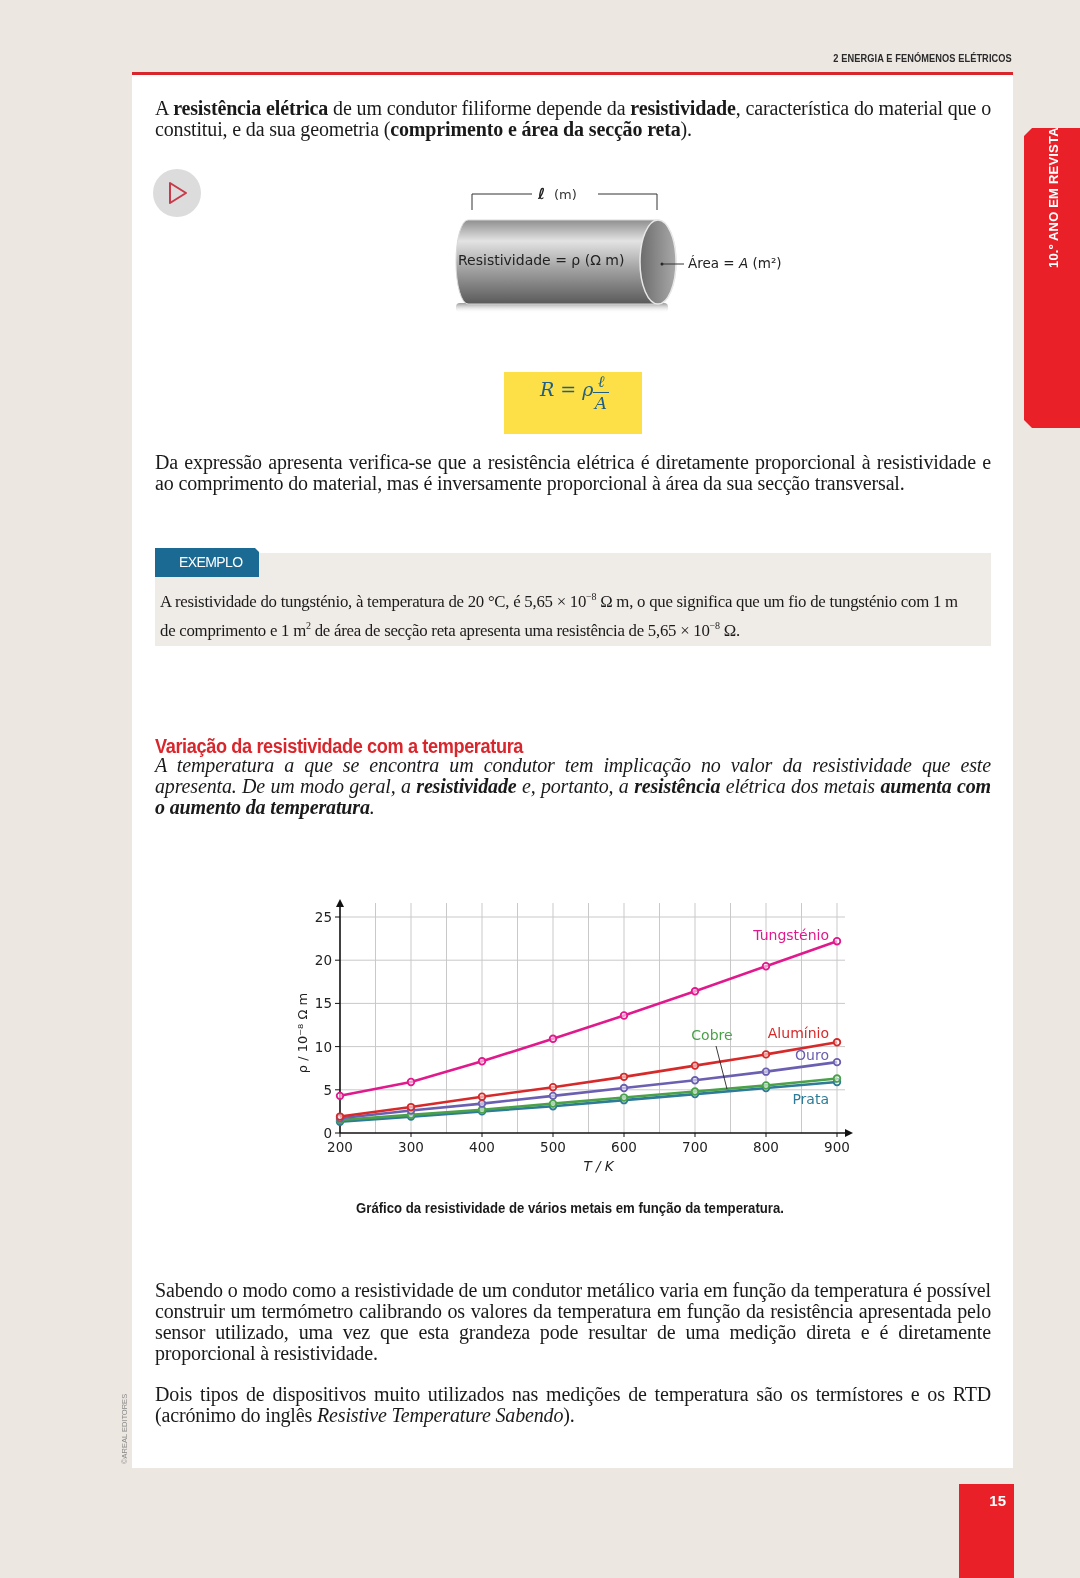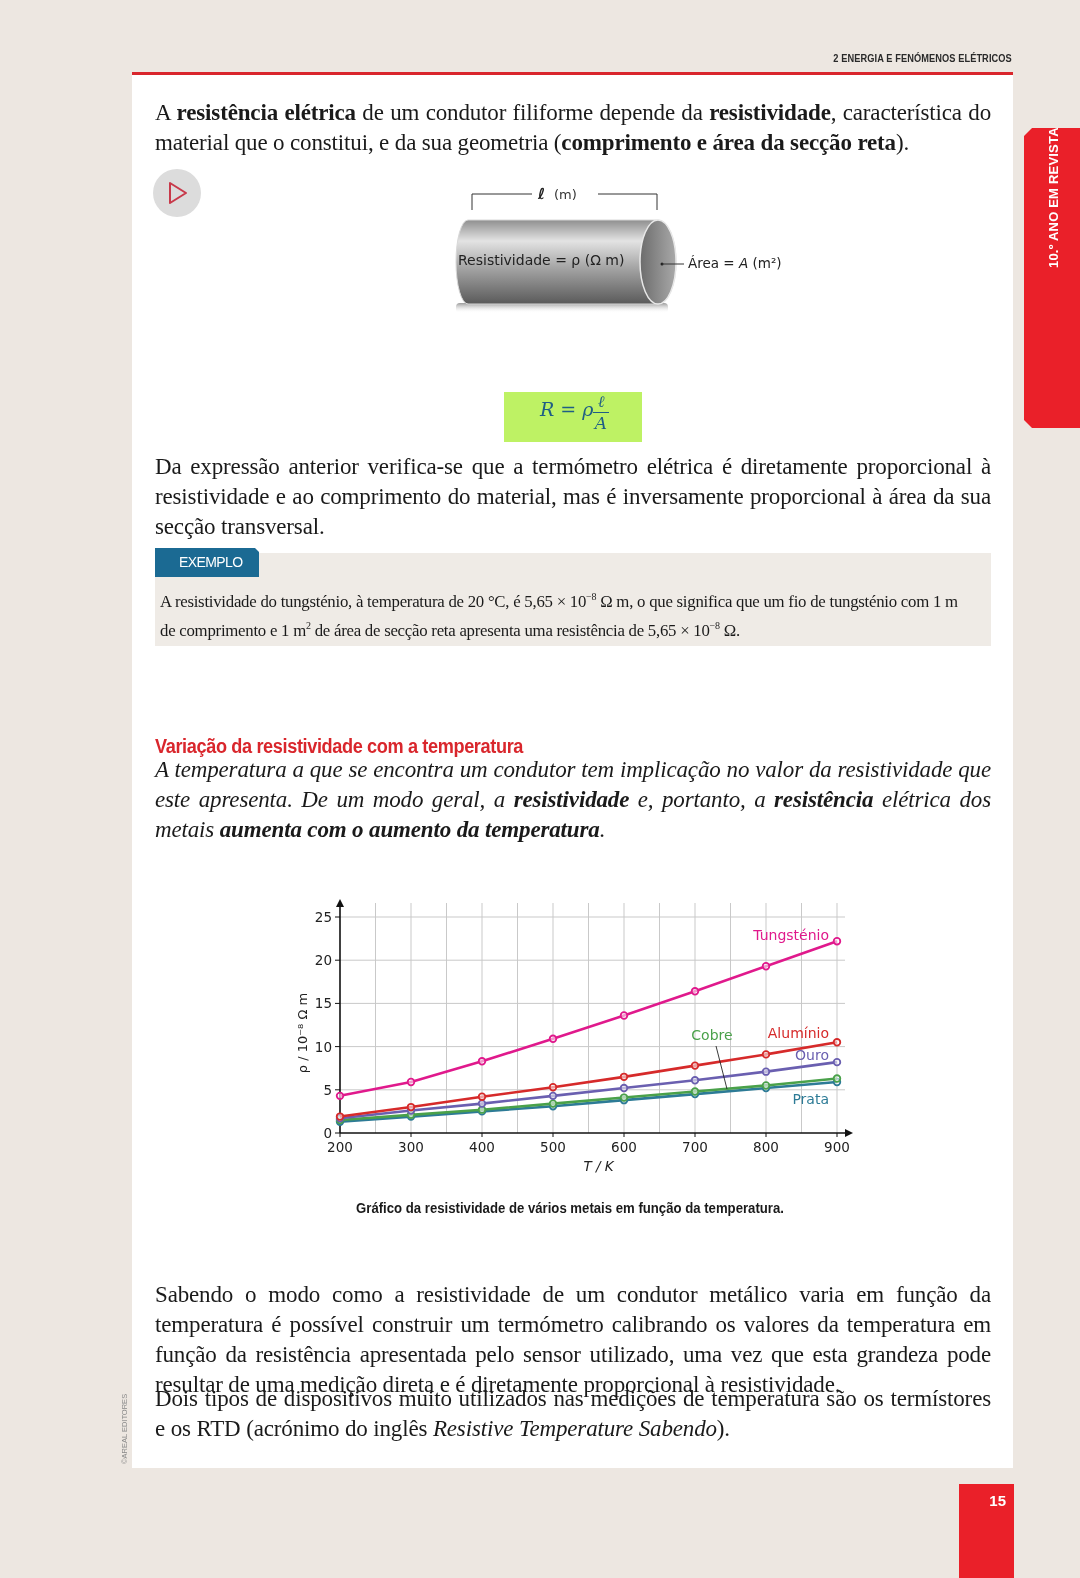--- a/index.html
+++ b/index.html
@@ -51,42 +51,42 @@
     font-weight: bold;
     color: #ffffff;
     font-size: 13px;
     white-space: nowrap;
     letter-spacing: 0.2px;
   }
   .para {
     position: absolute;
     left: 155px;
     width: 836px;
-    font-size: 23px;
-    line-height: 30px;
+    font-size: 20px;
+    line-height: 21px;
     text-align: justify;
     text-align-last: left;
     letter-spacing: -0.15px;
   }
   .para b { font-weight: bold; }
   .play-button {
     position: absolute;
     left: 153px; top: 169px;
     width: 48px; height: 48px;
     border-radius: 50%;
     background: #dcdcdc;
     cursor: pointer;
   }
   .play-button svg { position: absolute; left: 14px; top: 12px; }
   .diagram { position: absolute; left: 440px; top: 180px; width: 360px; height: 145px; }
   .formula-box {
     position: absolute;
-    left: 504px; top: 392px;
-    width: 138px; height: 50px;
-    background: #bef264;
+    left: 504px; top: 372px;
+    width: 138px; height: 62px;
+    background: #fde047;
   }
   .formula {
     position: absolute; left: 36px; top: 6px;
     font-family: "DejaVu Serif", serif;
     font-style: italic;
     color: #1f5e85;
     font-size: 19px;
   }
   .formula .frac { position: absolute; left: 52px; top: -6px; width: 18px; text-align: center; }
   .formula .frac .num { display: block; font-size: 16px; line-height: 20px; }
@@ -224,21 +224,21 @@
   <div class="formula">
     <span>R = ρ</span>
     <span class="frac">
       <span class="num">ℓ</span>
       <span class="bar"></span>
       <span class="den">A</span>
     </span>
   </div>
 </div>
 
-<p class="para" style="top:452px;">Da expressão anterior verifica-se que a termómetro elétrica é diretamente proporcional à resistividade e ao comprimento do material, mas é inversamente proporcional à área da sua secção transversal.</p>
+<p class="para" style="top:452px;">Da expressão apresenta verifica-se que a resistência elétrica é diretamente proporcional à resistividade e ao comprimento do material, mas é inversamente proporcional à área da sua secção transversal.</p>
 
 <div class="example"></div>
 <div class="example-tag">EXEMPLO</div>
 <p class="example-text"><span>A resistividade do tungsténio, à temperatura de 20 °C, é 5,65 × 10</span><sup style="font-size:10px;">−8</sup><span> Ω m, o que significa que um fio de tungsténio com 1 m de comprimento e 1 m</span><sup style="font-size:10px;">2</sup><span> de área de secção reta apresenta uma resistência de 5,65 × 10</span><sup style="font-size:10px;">−8</sup><span> Ω.</span></p>
 
 <h2 class="section-title">Variação da resistividade com a temperatura</h2>
 <p class="para" style="top:755px;font-style:italic;"><span>A temperatura a que se encontra um condutor tem implicação no valor da resistividade que este apresenta. De um modo geral, a </span><b>resistividade</b><span> e, portanto, a </span><b>resistência</b><span> elétrica dos metais </span><b>aumenta com o aumento da temperatura</b><span>.</span></p>
 
 <div class="chart">
   <svg id="chart-svg" width="590" height="290" viewBox="0 0 590 290">

